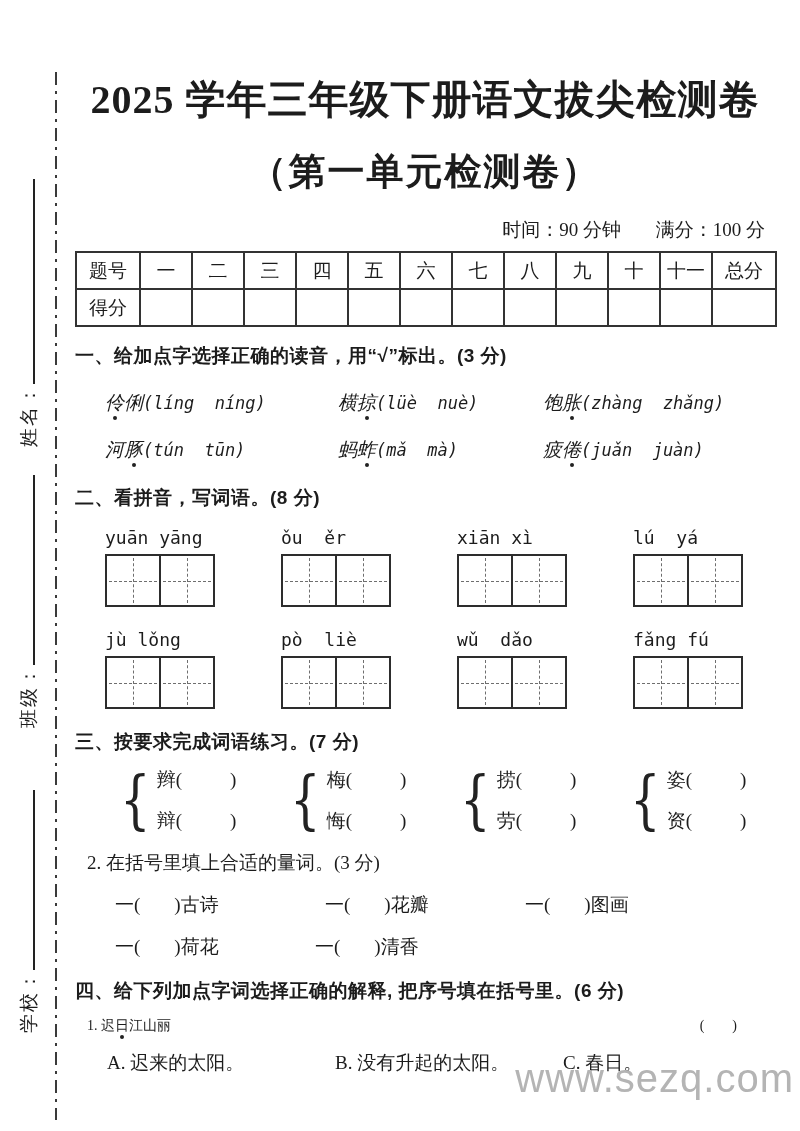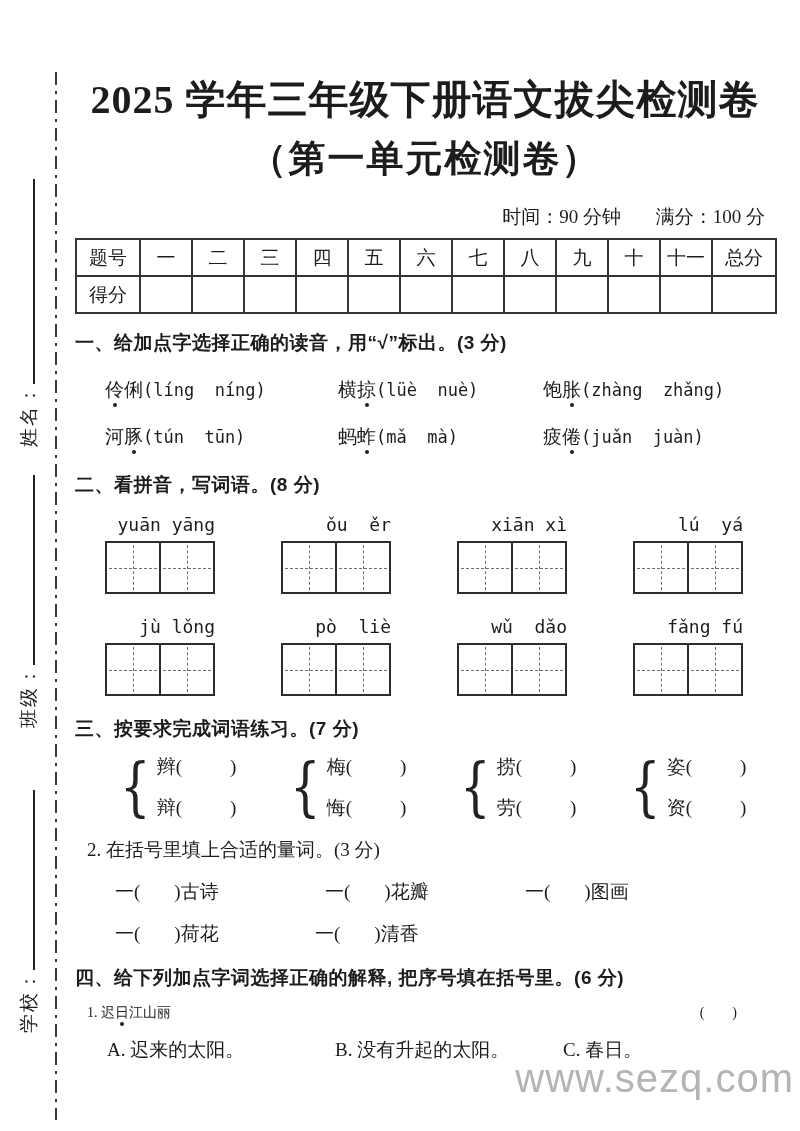--- a/index.html
+++ b/index.html
@@ -16,41 +16,41 @@
     position:absolute;left:13px;transform:rotate(-90deg);transform-origin:left top;
     white-space:nowrap;font-size:19px;letter-spacing:2px;
   }
   .fill-line{display:inline-block;border-bottom:2px solid #222;height:1.05em;vertical-align:baseline;}
   #seal-name{top:447px;}
   #seal-class{top:728px;}
   #seal-school{top:1033px;}
   
   .main{position:absolute;left:75px;top:0;width:700px;}
   .title1{font-size:40px;font-weight:bold;text-align:center;margin-top:77px;letter-spacing:1px;line-height:1.15;}
-  .title2{font-size:37px;font-weight:bold;text-align:center;margin-top:11px;letter-spacing:2px;}
+  .title2{font-size:37px;font-weight:bold;text-align:center;margin-top:24px;letter-spacing:2px;}
   .info-line{text-align:right;font-size:19px;margin-top:20px;padding-right:10px;}
   .info-line .score-info{margin-left:30px;}
   
   table.score{border-collapse:collapse;table-layout:fixed;width:700px;margin-top:8px;}
   table.score td{border:2px solid #333;height:35px;text-align:center;font-size:19px;padding:0;}
   
   .sec-heading{
     font-family:"Liberation Sans","DejaVu Sans",sans-serif;font-weight:bold;
     font-size:19px;margin-top:16px;letter-spacing:0.5px;
   }
   
-  .s1-row{display:flex;padding-left:30px;margin-top:21px;font-size:19px;align-items:flex-end;}
+  .s1-row{display:flex;padding-left:30px;margin-top:21px;font-size:19px;align-items:flex-end;font-style:italic;}
   .s1-row .cell1{width:233px;}
   .s1-row .cell2{width:205px;}
   .pinyin{font-family:"DejaVu Sans Mono",monospace;font-size:17px;white-space:pre;}
   .dotted{position:relative;display:inline-block;}
   .dotted::after{content:"";position:absolute;left:50%;transform:translateX(-50%);bottom:-4px;width:4px;height:4px;border-radius:50%;background:#222;}
   
   .pg-row{display:flex;justify-content:space-between;margin:16px 32px 0 30px;}
-  .pg{display:flex;flex-direction:column;align-items:flex-end;}
+  .pg{display:flex;flex-direction:column;align-items:flex-start;}
   .pg-label{font-family:"DejaVu Sans Mono",monospace;font-size:18px;margin-bottom:6px;white-space:pre;}
   .tzg{display:flex;border:2px solid #2d2d2d;}
   .tzg-cell{width:52px;height:49px;position:relative;background:#fff;}
   .tzg-cell + .tzg-cell{border-left:2px solid #2d2d2d;}
   .tzg-cell::before{content:"";position:absolute;left:50%;top:2px;bottom:2px;border-left:1px dashed #6e6e6e;}
   .tzg-cell::after{content:"";position:absolute;top:50%;left:2px;right:2px;border-top:1px dashed #6e6e6e;}
   
   .sub-label{font-size:19px;margin-top:12px;padding-left:12px;}
   .pairs-row{display:grid;grid-template-columns:repeat(4,170px);padding-left:40px;margin-top:12px;}
   .pair{display:flex;align-items:center;}

